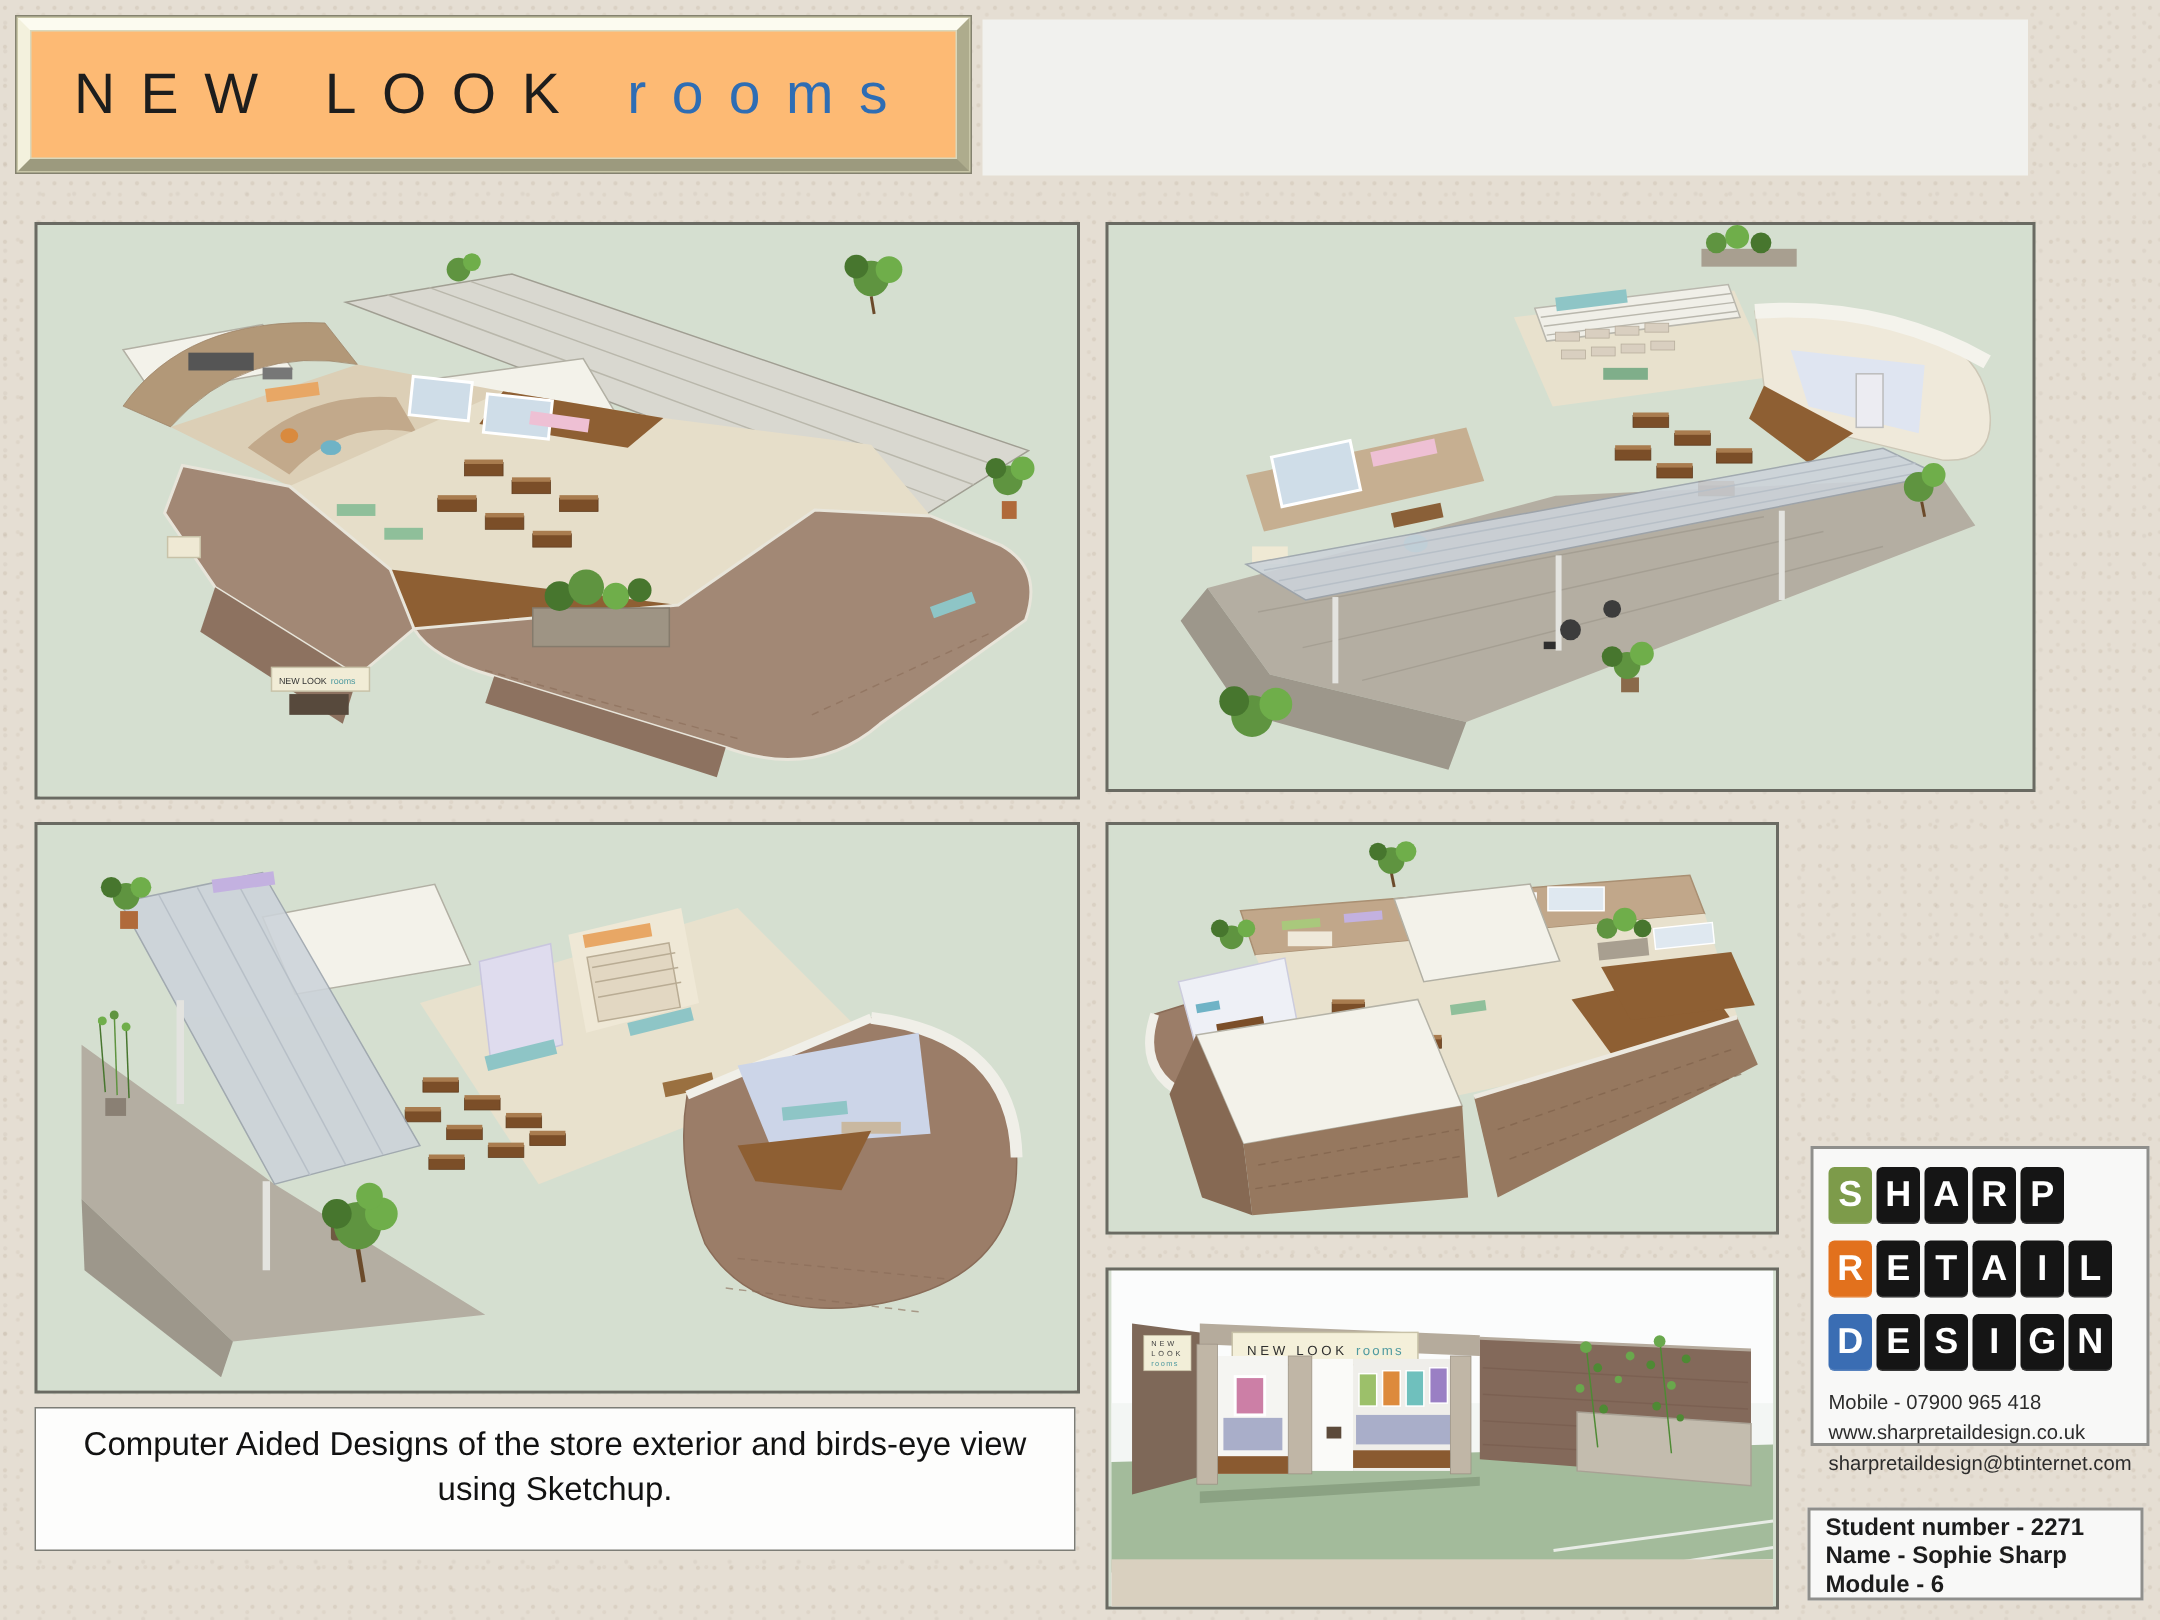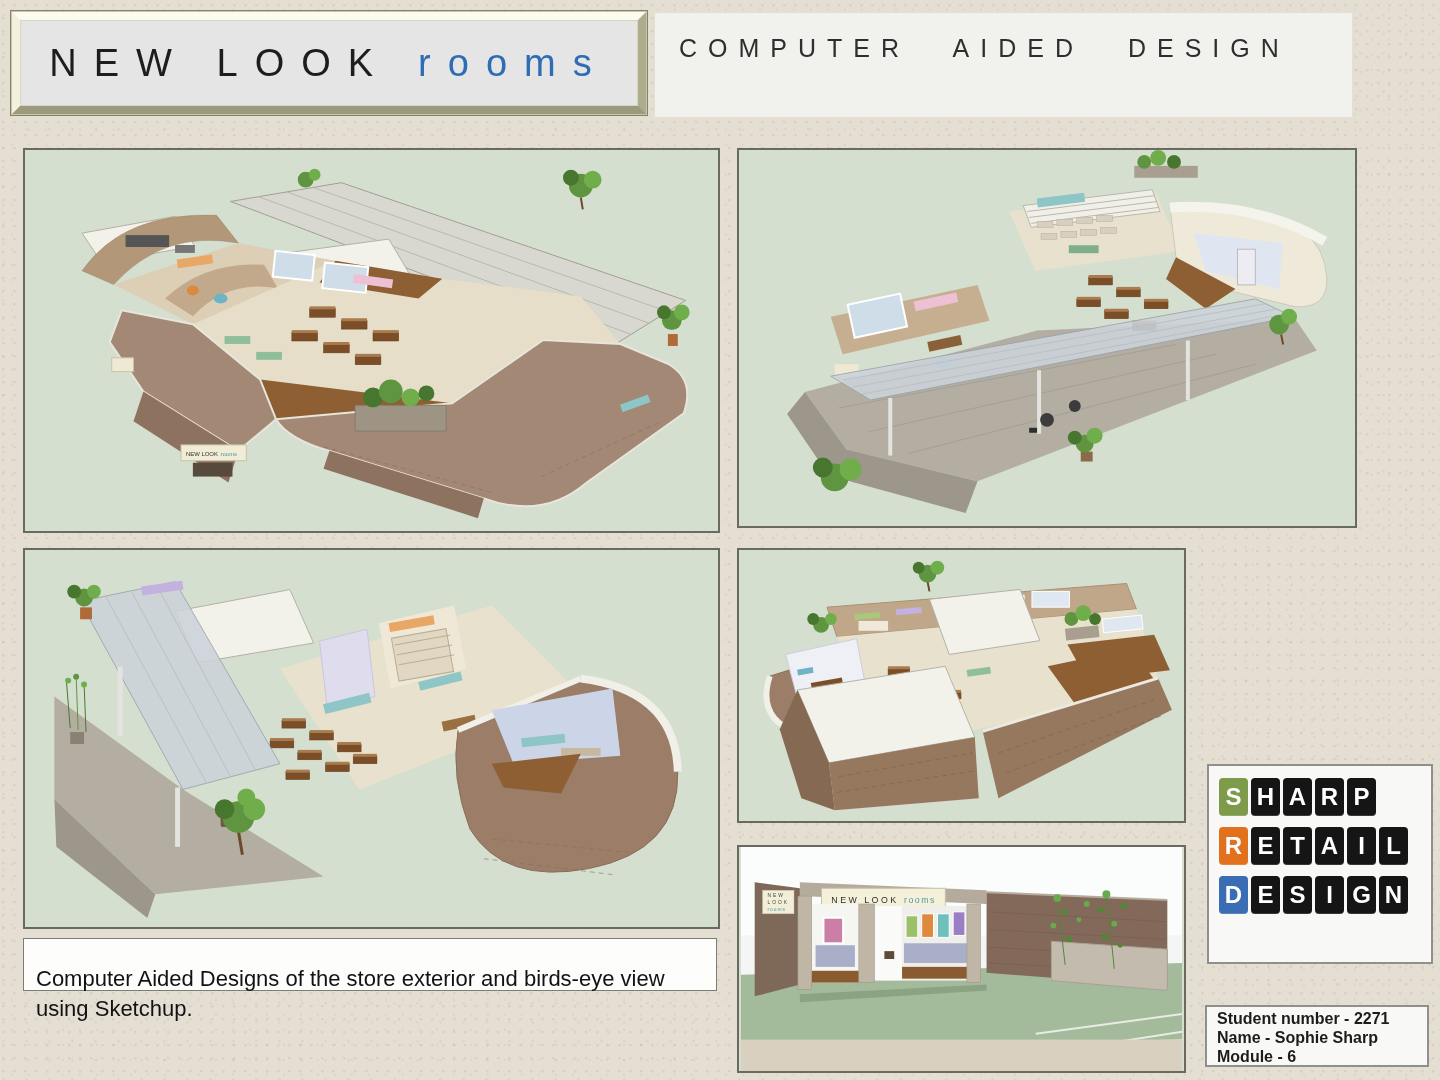--- a/index.html
+++ b/index.html
@@ -10,35 +10,35 @@
     background-image:
       radial-gradient(circle at 30% 40%, rgba(150,125,95,.14) 1px, transparent 1.7px),
       radial-gradient(circle at 70% 65%, rgba(150,125,95,.09) 1px, transparent 1.6px),
       radial-gradient(circle at 15% 80%, rgba(120,100,80,.07) 1px, transparent 1.8px);
     background-size:11px 13px, 17px 15px, 23px 19px;
   }
   .abs{position:absolute;}
   
   .logo-box{left:10px;top:10px;width:636px;height:104px;background:#c9c7a8;border:1px solid #84826f;}
   .logo-bevel{position:absolute;inset:1px;border:8px solid;
-    border-color:#fcfbf0 #aeac8d #9c9a7e #f3f1dd;background:#e5e5e5;
+    border-color:#fcfbf0 #aeac8d #9c9a7e #f3f1dd;background:#fdba74;
     box-shadow:inset 0 0 0 1px #d9d7bb;
     display:flex;align-items:center;justify-content:center;}
   .logo-text{font-size:38px;color:#1d1d1d;letter-spacing:17px;white-space:nowrap;}
   .logo-sub{margin-left:28px;}
   
   .title-box{left:655px;top:13px;width:697px;height:104px;background:#f1f1ee;
     padding:17px 0 0 24px;box-sizing:border-box;}
   .title-line{font-size:25px;color:#2e2e2e;letter-spacing:11px;word-spacing:26px;line-height:1.45;white-space:nowrap;}
   
   .panel{border:2px solid #6a6a62;background:#d5dfd0;box-sizing:border-box;}
   .panel svg{display:block;width:100%;height:100%;}
   
-  .caption-box{left:23px;top:938px;width:694px;height:53px;background:#fdfdfc;border:1px solid #7d7d76;
-    box-sizing:border-box;padding:25px 12px;font-size:22px;color:#121212;line-height:1.35;}
+  .caption-box{left:23px;top:938px;width:694px;height:96px;background:#fdfdfc;border:1px solid #7d7d76;
+    box-sizing:border-box;padding:9px 12px;font-size:22px;color:#121212;line-height:1.35;text-align:center;}
   
   .srd-box{left:1207px;top:764px;width:226px;height:200px;background:#f8f8f7;border:2px solid #8f8f8c;
     box-sizing:border-box;padding:12px 8px 0 10px;}
   .tile-row{margin-bottom:11px;white-space:nowrap;}
   .tile{display:inline-block;width:29px;height:38px;line-height:38px;margin-right:3px;border-radius:4px;
     color:#fff;font-size:24px;font-weight:bold;text-align:center;vertical-align:top;
     box-shadow:inset 0 -1px 0 rgba(255,255,255,.15);}
   .contact{font-size:13.5px;color:#2c2c2c;line-height:1.5;margin-top:6px;}
   
   .student-box{left:1205px;top:1005px;width:224px;height:62px;background:#f8f8f7;border:2px solid #8f8f8c;
@@ -49,21 +49,20 @@
 
 <div class="abs logo-box">
   <div class="logo-bevel">
     <div class="logo-text">
       <span>NEW LOOK</span><span class="logo-sub" style="color:#2e6db4">rooms</span>
     </div>
   </div>
 </div>
 
 <div class="abs title-box">
-  <div class="title-line">COMPUTER AIDED DESIGN</div>
 </div>
 
 <div class="abs panel" style="left:23px;top:148px;width:697px;height:385px">
   <svg viewBox="0 0 697 385">
     <rect x="0" y="0" width="697" height="385" fill="#d5dfd0"></rect>
     <g>
       <polygon points="206,52 318,33 666,152 592,198" fill="#d9d8d0" stroke="#a09e92" stroke-width="1"></polygon>
       <line x1="234" y1="47" x2="610" y2="186" stroke="#b9b7ab"></line>
       <line x1="262" y1="42" x2="629" y2="175" stroke="#b9b7ab"></line>
       <line x1="290" y1="38" x2="647" y2="163" stroke="#b9b7ab"></line>
@@ -475,19 +474,24 @@
 </div>
 
 <div class="abs caption-box">
   <span>Computer Aided Designs of the store exterior and birds-eye view using Sketchup.</span>
 </div>
 
 <div class="abs srd-box">
   <div class="tile-row"><span class="tile" style="background: rgb(125, 155, 74);">S</span><span class="tile" style="background: rgb(21, 21, 21);">H</span><span class="tile" style="background: rgb(21, 21, 21);">A</span><span class="tile" style="background: rgb(21, 21, 21);">R</span><span class="tile" style="background: rgb(21, 21, 21);">P</span></div>
   <div class="tile-row"><span class="tile" style="background: rgb(226, 113, 29);">R</span><span class="tile" style="background: rgb(21, 21, 21);">E</span><span class="tile" style="background: rgb(21, 21, 21);">T</span><span class="tile" style="background: rgb(21, 21, 21);">A</span><span class="tile" style="background: rgb(21, 21, 21);">I</span><span class="tile" style="background: rgb(21, 21, 21);">L</span></div>
   <div class="tile-row"><span class="tile" style="background: rgb(58, 109, 179);">D</span><span class="tile" style="background: rgb(21, 21, 21);">E</span><span class="tile" style="background: rgb(21, 21, 21);">S</span><span class="tile" style="background: rgb(21, 21, 21);">I</span><span class="tile" style="background: rgb(21, 21, 21);">G</span><span class="tile" style="background: rgb(21, 21, 21);">N</span></div>
+  <div class="contact">
+    <div>Mobile - 07900 965 418</div>
+    <div>www.sharpretaildesign.co.uk</div>
+    <div>sharpretaildesign@btinternet.com</div>
+  </div>
 </div>
 
 <div class="abs student-box">
   <div>Student number - 2271</div>
   <div>Name - Sophie Sharp</div>
   <div>Module - 6</div>
 </div>
 
 </body></html>

